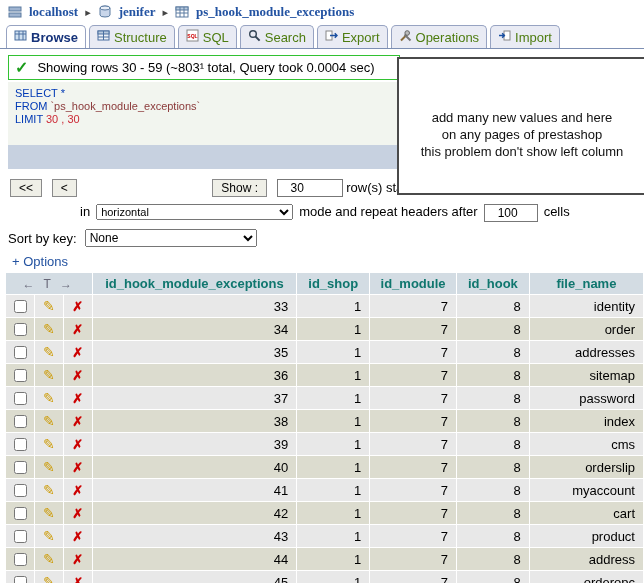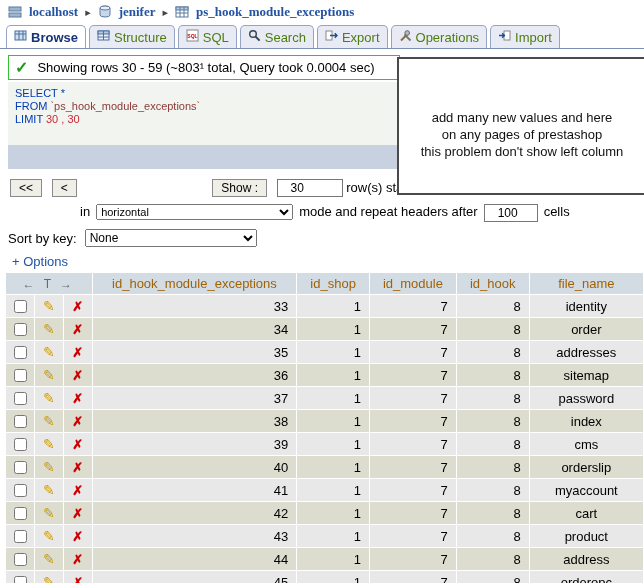--- a/index.html
+++ b/index.html
@@ -34,28 +34,28 @@
   .pager input{width:38px;border:1px solid #777;font-size:12px;padding:1px 13px;font-family:Liberation Sans, sans-serif;}
   .pager .cells-input{width:26px;}
   .pager-row2{margin:7px 16px 0 70px;display:flex;align-items:flex-start;gap:6px;}
   .mode-select{width:197px;font-size:11px;font-family:inherit;}
   
   .sortrow{margin:7px 0 0 8px;display:flex;align-items:center;gap:8px;}
   .sortkey{width:172px;font-size:12px;font-family:inherit;}
   .options{margin:7px 0 3px 12px;color:#2352a0;cursor:pointer;}
   
   table.results{margin-left:5px;border-collapse:separate;border-spacing:1px;font-size:13px;}
-  .results th{background:#d3dce3;padding:3px 8px;font-weight:normal;color:#a16207;text-align:center;cursor:pointer;}
+  .results th{background:#d3dce3;padding:3px 8px;font-weight:bold;color:#0f766e;text-align:center;cursor:pointer;}
   .results th.nav-th{color:#667;font-weight:normal;letter-spacing:3px;font-size:12px;}
   .results td{padding:2px 8px;height:18px;}
   .results tbody tr:nth-child(odd) td{background:#e8e8e8;}
   .results tbody tr:nth-child(even) td{background:#dcdccf;}
   .c-icon{text-align:center;width:20px;padding:1px 4px !important;}
   .c-num{text-align:right;margin-left:34px;}
-  .c-text{text-align:center;}
+  .c-text{text-align:right;}
   .h-id{width:188px;}
   .h-shop{width:56px;}
   .h-module{width:70px;}
   .h-hook{width:56px;}
   .h-file{width:98px;}
   .pencil{color:#cc9900;font-size:14px;cursor:pointer;}
   .delx{color:#cc0000;font-weight:bold;font-size:13px;cursor:pointer;}
   
   .annotation{position:absolute;left:397px;top:57px;width:250px;height:138px;background:#fff;
     border:2px solid #4a4a4a;z-index:20;box-sizing:border-box;text-align:center;

